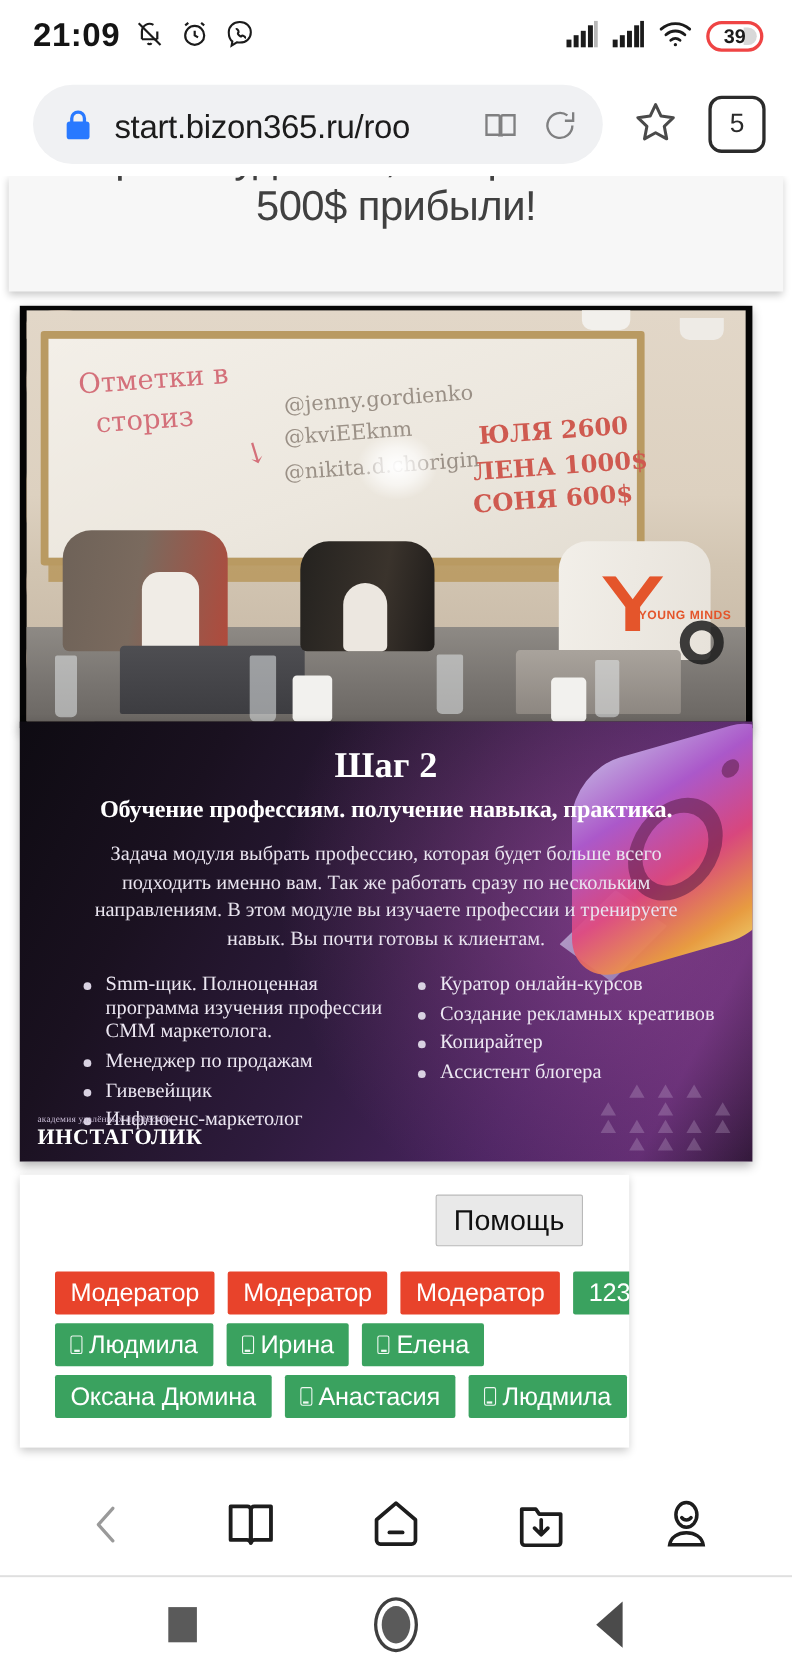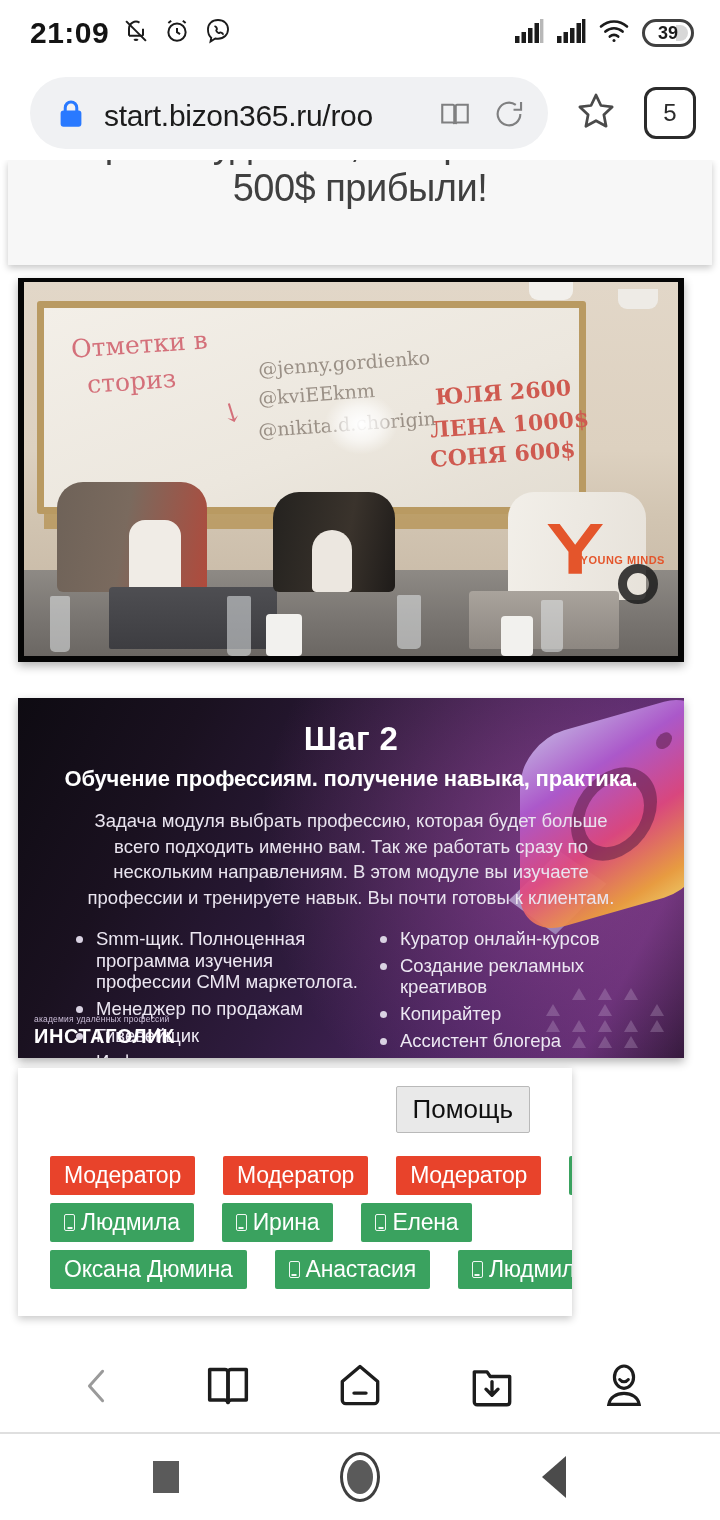--- a/index.html
+++ b/index.html
@@ -15,21 +15,21 @@
   #status-bar{
     height:66px; width:720px;
     display:flex; align-items:center; justify-content:space-between;
     padding:0 26px 0 30px; background:#fff;
   }
   .sb-left{display:flex;align-items:center;gap:13px;}
   .sb-right{display:flex;align-items:center;gap:12px;}
   #clock{font-size:30px;font-weight:700;color:#141414;letter-spacing:.5px;}
   .sb-ic{display:block;}
   #battery{
-    width:52px;height:28px;border:3px solid #404040;border-radius:14px;
+    width:52px;height:28px;border:3px solid #ef4444;border-radius:14px;
     display:flex;align-items:center;justify-content:center;
     font-size:18px;font-weight:700;color:#1b1b1b;position:relative;
   }
   #battery .fillbar{
     position:absolute;right:3px;top:3px;bottom:3px;width:12px;
     background:#d8d8d8;border-radius:0 10px 10px 0;
   }
   #battery span{position:relative;z-index:2;}
 
   
@@ -156,26 +156,27 @@
     background:radial-gradient(ellipse,#ffffff 0%,rgba(255,255,255,.6) 40%,rgba(255,255,255,0) 72%);
   }
   #gear-wm{
     position:absolute;right:3%;bottom:14%;width:40px;height:40px;
     border-radius:50%;border:9px solid #1d1d1d;opacity:.85;
   }
   #wm-text{position:absolute;right:2%;bottom:24%;font-size:11px;color:#e4552b;font-weight:700;letter-spacing:.5px;}
 
   
   #slide{
-    position:absolute;top:538px;left:18px;width:666px;height:360px;
+    position:absolute;top:496px;left:18px;width:666px;height:400px;
     background:
       radial-gradient(circle at 82% 40%, rgba(190,90,180,.42) 0%, rgba(120,40,130,0) 52%),
       linear-gradient(118deg,#0e0b12 0%,#1a1120 22%,#2e1b3d 48%,#492460 72%,#5a2a6d 88%,#2a1533 100%);
     box-shadow:0 4px 9px rgba(0,0,0,.3);
     overflow:hidden;
+    font-family:Liberation Serif, serif;
   }
   #ig-icon{
     position:absolute;right:-24px;top:18px;width:188px;height:196px;
     transform:skewY(-16deg) rotate(0deg);
   }
   #ig-body{
     position:absolute;inset:0;border-radius:44px;
     background:linear-gradient(160deg,#c8b5e8 0%,#b05bd0 28%,#e0487e 58%,#f0a33c 86%,#f6d365 100%);
     opacity:.93;
   }
@@ -234,21 +235,21 @@
   #chat-panel{
     position:absolute;top:908px;left:18px;width:554px;height:248px;
     background:#fff;box-shadow:0 3px 8px rgba(0,0,0,.22);overflow:hidden;
   }
   #help-button{
     position:absolute;right:42px;top:18px;
     background:#e9e9e9;border:1px solid #b9b9b9;border-radius:2px;
     padding:7px 16px;font-size:26px;color:#101010;
   }
   #tag-rows{position:absolute;left:32px;top:88px;right:10px;}
-  .tag-row{display:flex;gap:28px;margin-bottom:8px;}
+  .tag-row{display:flex;gap:12px;margin-bottom:8px;}
   .tag{
     color:#fff;font-size:23px;padding:6px 14px;border-radius:2px;
     white-space:nowrap;display:flex;align-items:center;gap:6px;
     letter-spacing:-.2px;
   }
   .tag.mod{background:#e8432b;}
   .tag.usr{background:#3aa25f;}
   .phone-glyph{
     display:inline-block;width:11px;height:17px;border:1.8px solid rgba(255,255,255,.92);
     border-radius:2px;flex:0 0 auto;position:relative;

